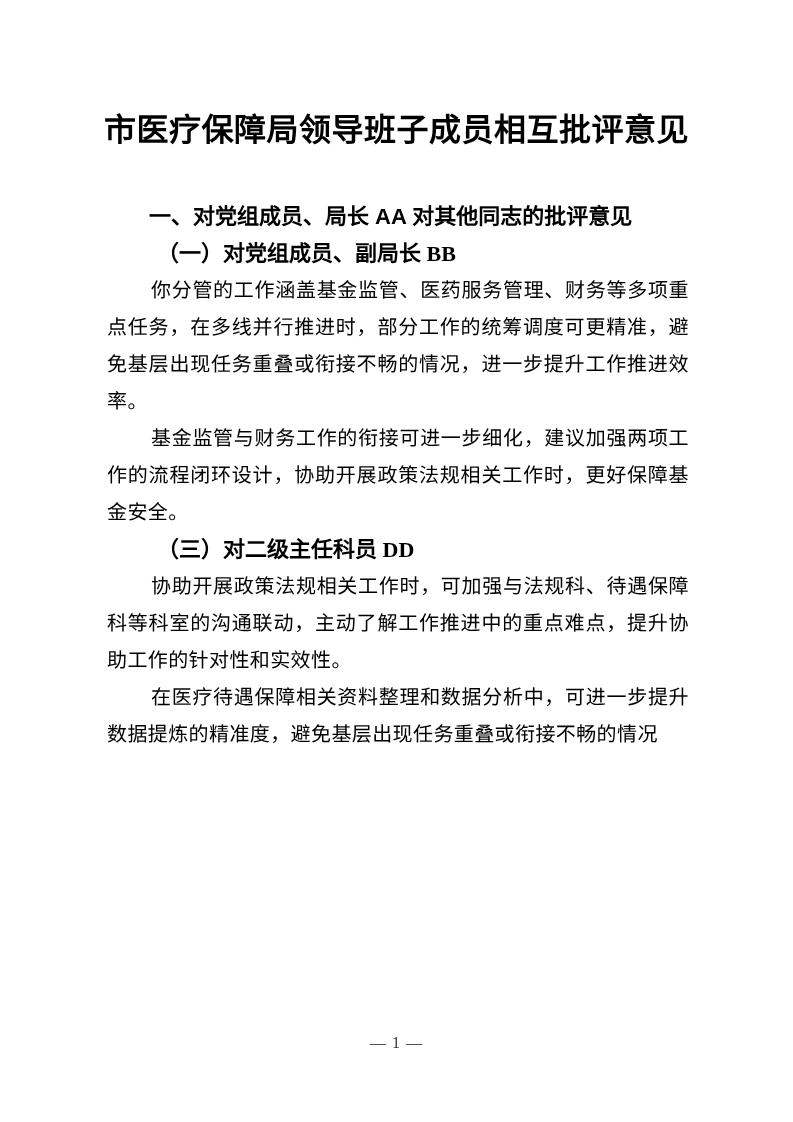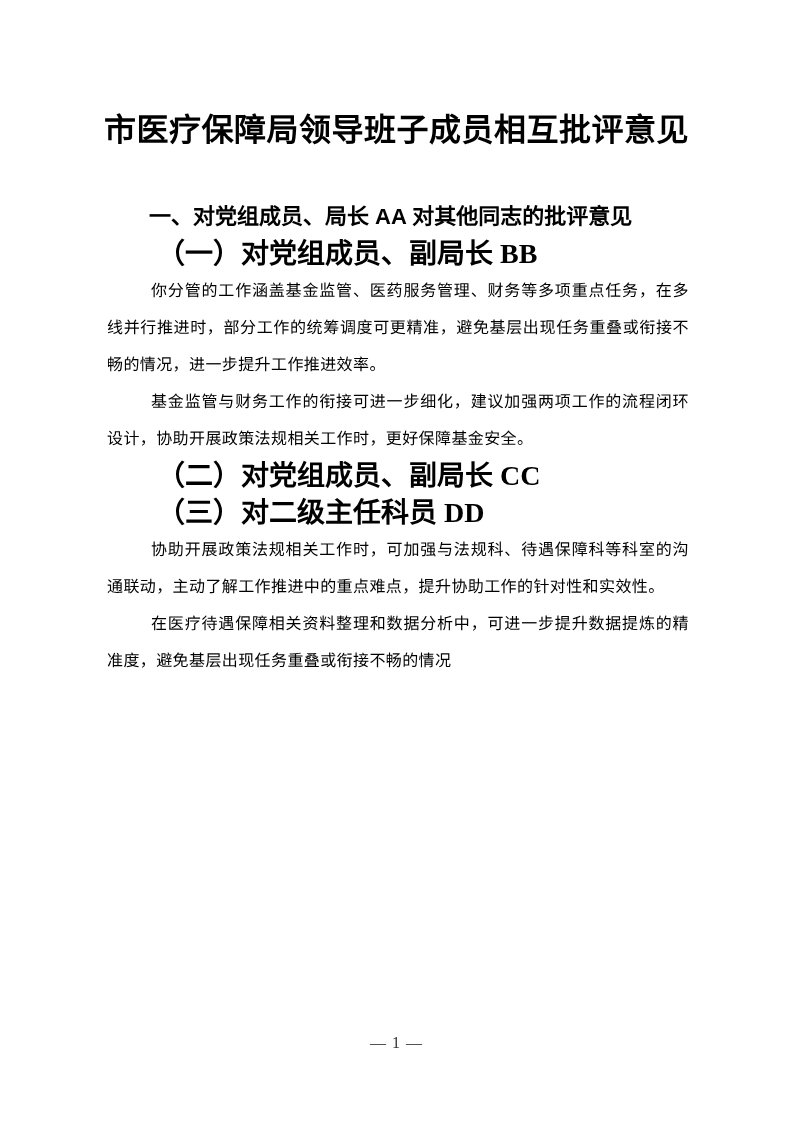--- a/index.html
+++ b/index.html
@@ -39,29 +39,29 @@
     font-family: "Liberation Sans", sans-serif;
     font-weight: bold;
     font-size: 22px;
     line-height: 37px;
     text-indent: 42px;
     color: #000000;
   }
   .heading-2 {
     font-family: "Liberation Serif", serif;
     font-weight: bold;
-    font-size: 28px;
+    font-size: 22px;
     line-height: 37px;
     text-indent: 50px;
     color: #000000;
   }
   .para {
     font-family: "Liberation Serif", serif;
     font-weight: normal;
-    font-size: 16px;
+    font-size: 20px;
     line-height: 37px;
     text-indent: 44px;
     text-align: justify;
     text-justify: inter-character;
     letter-spacing: 0.4px;
     color: #000000;
   }
   .page-footer {
     position: absolute;
     top: 1032px;
@@ -85,21 +85,20 @@
   <div class="content">
 
     <p class="heading-1">一、对党组成员、局长 AA 对其他同志的批评意见</p>
 
     <p class="heading-2">（一）对党组成员、副局长 BB</p>
 
     <p class="para">你分管的工作涵盖基金监管、医药服务管理、财务等多项重点任务，在多线并行推进时，部分工作的统筹调度可更精准，避免基层出现任务重叠或衔接不畅的情况，进一步提升工作推进效率。</p>
 
     <p class="para">基金监管与财务工作的衔接可进一步细化，建议加强两项工作的流程闭环设计，协助开展政策法规相关工作时，更好保障基金安全。</p>
 
-    <p class="heading-2">（二）对党组成员、副局长 CC</p>
 
 
 
     <p class="heading-2">（三）对二级主任科员 DD</p>
 
     <p class="para">协助开展政策法规相关工作时，可加强与法规科、待遇保障科等科室的沟通联动，主动了解工作推进中的重点难点，提升协助工作的针对性和实效性。</p>
 
     <p class="para">在医疗待遇保障相关资料整理和数据分析中，可进一步提升数据提炼的精准度，避免基层出现任务重叠或衔接不畅的情况</p>
 
   </div>

